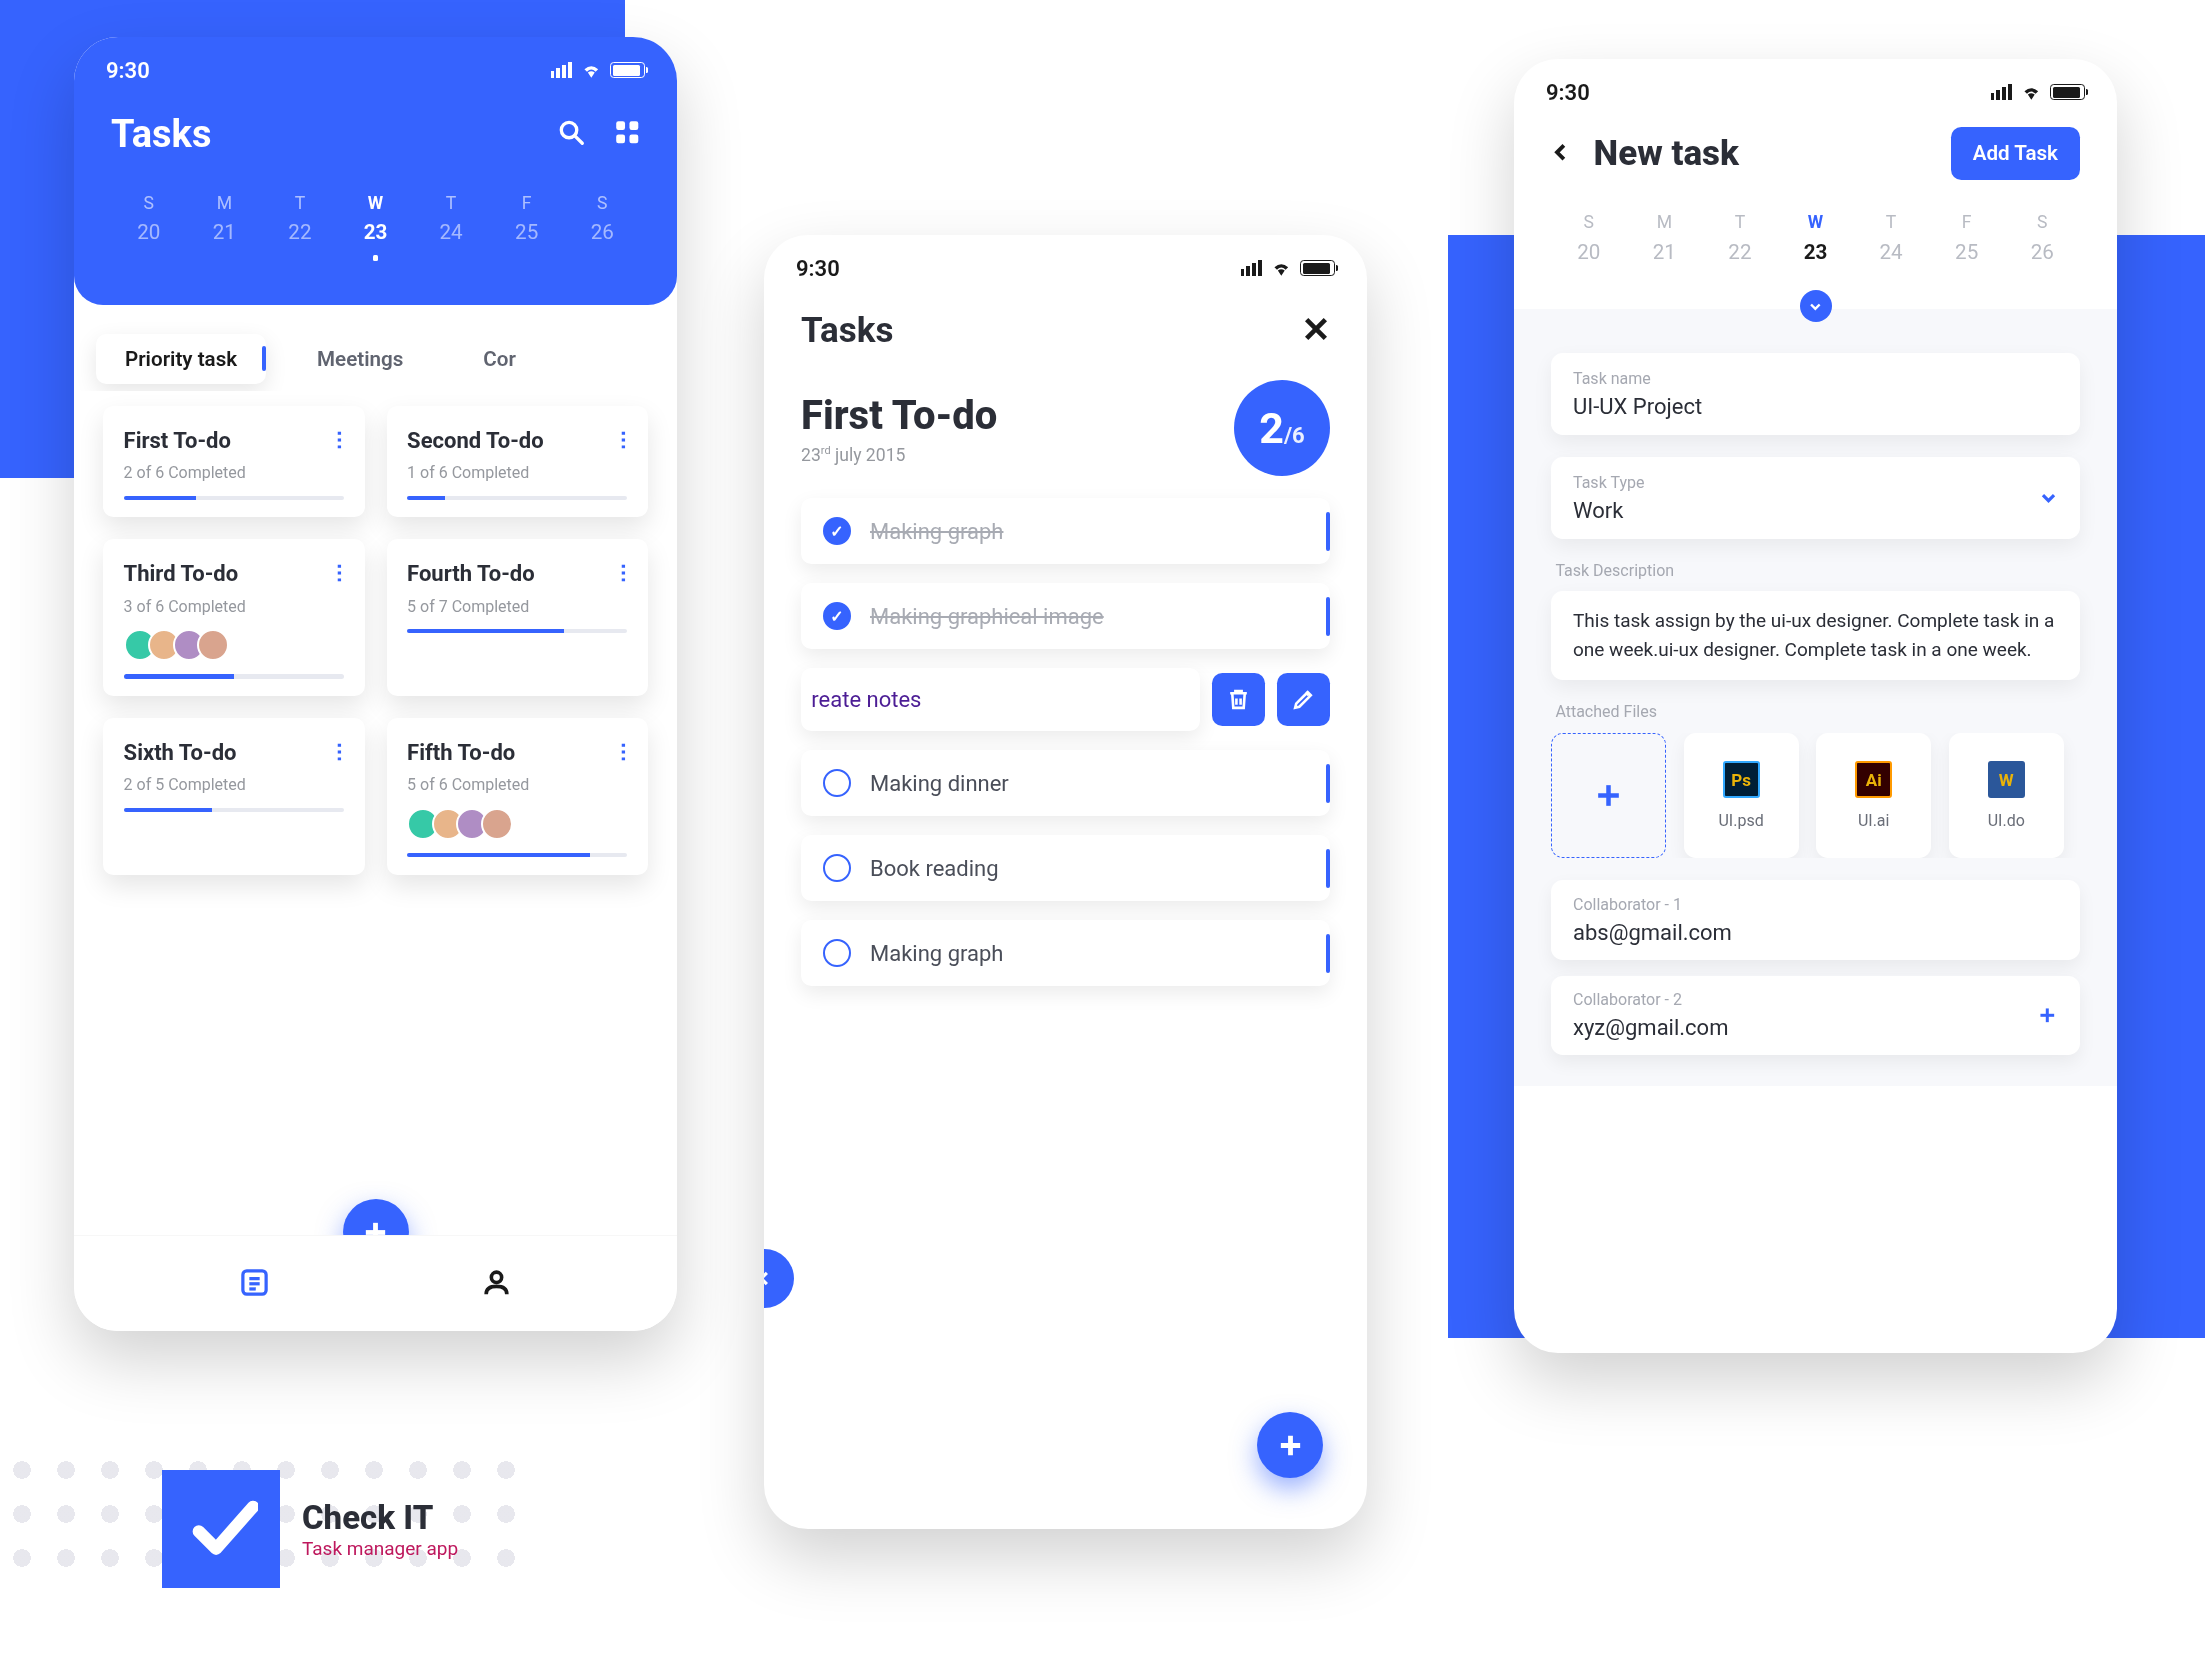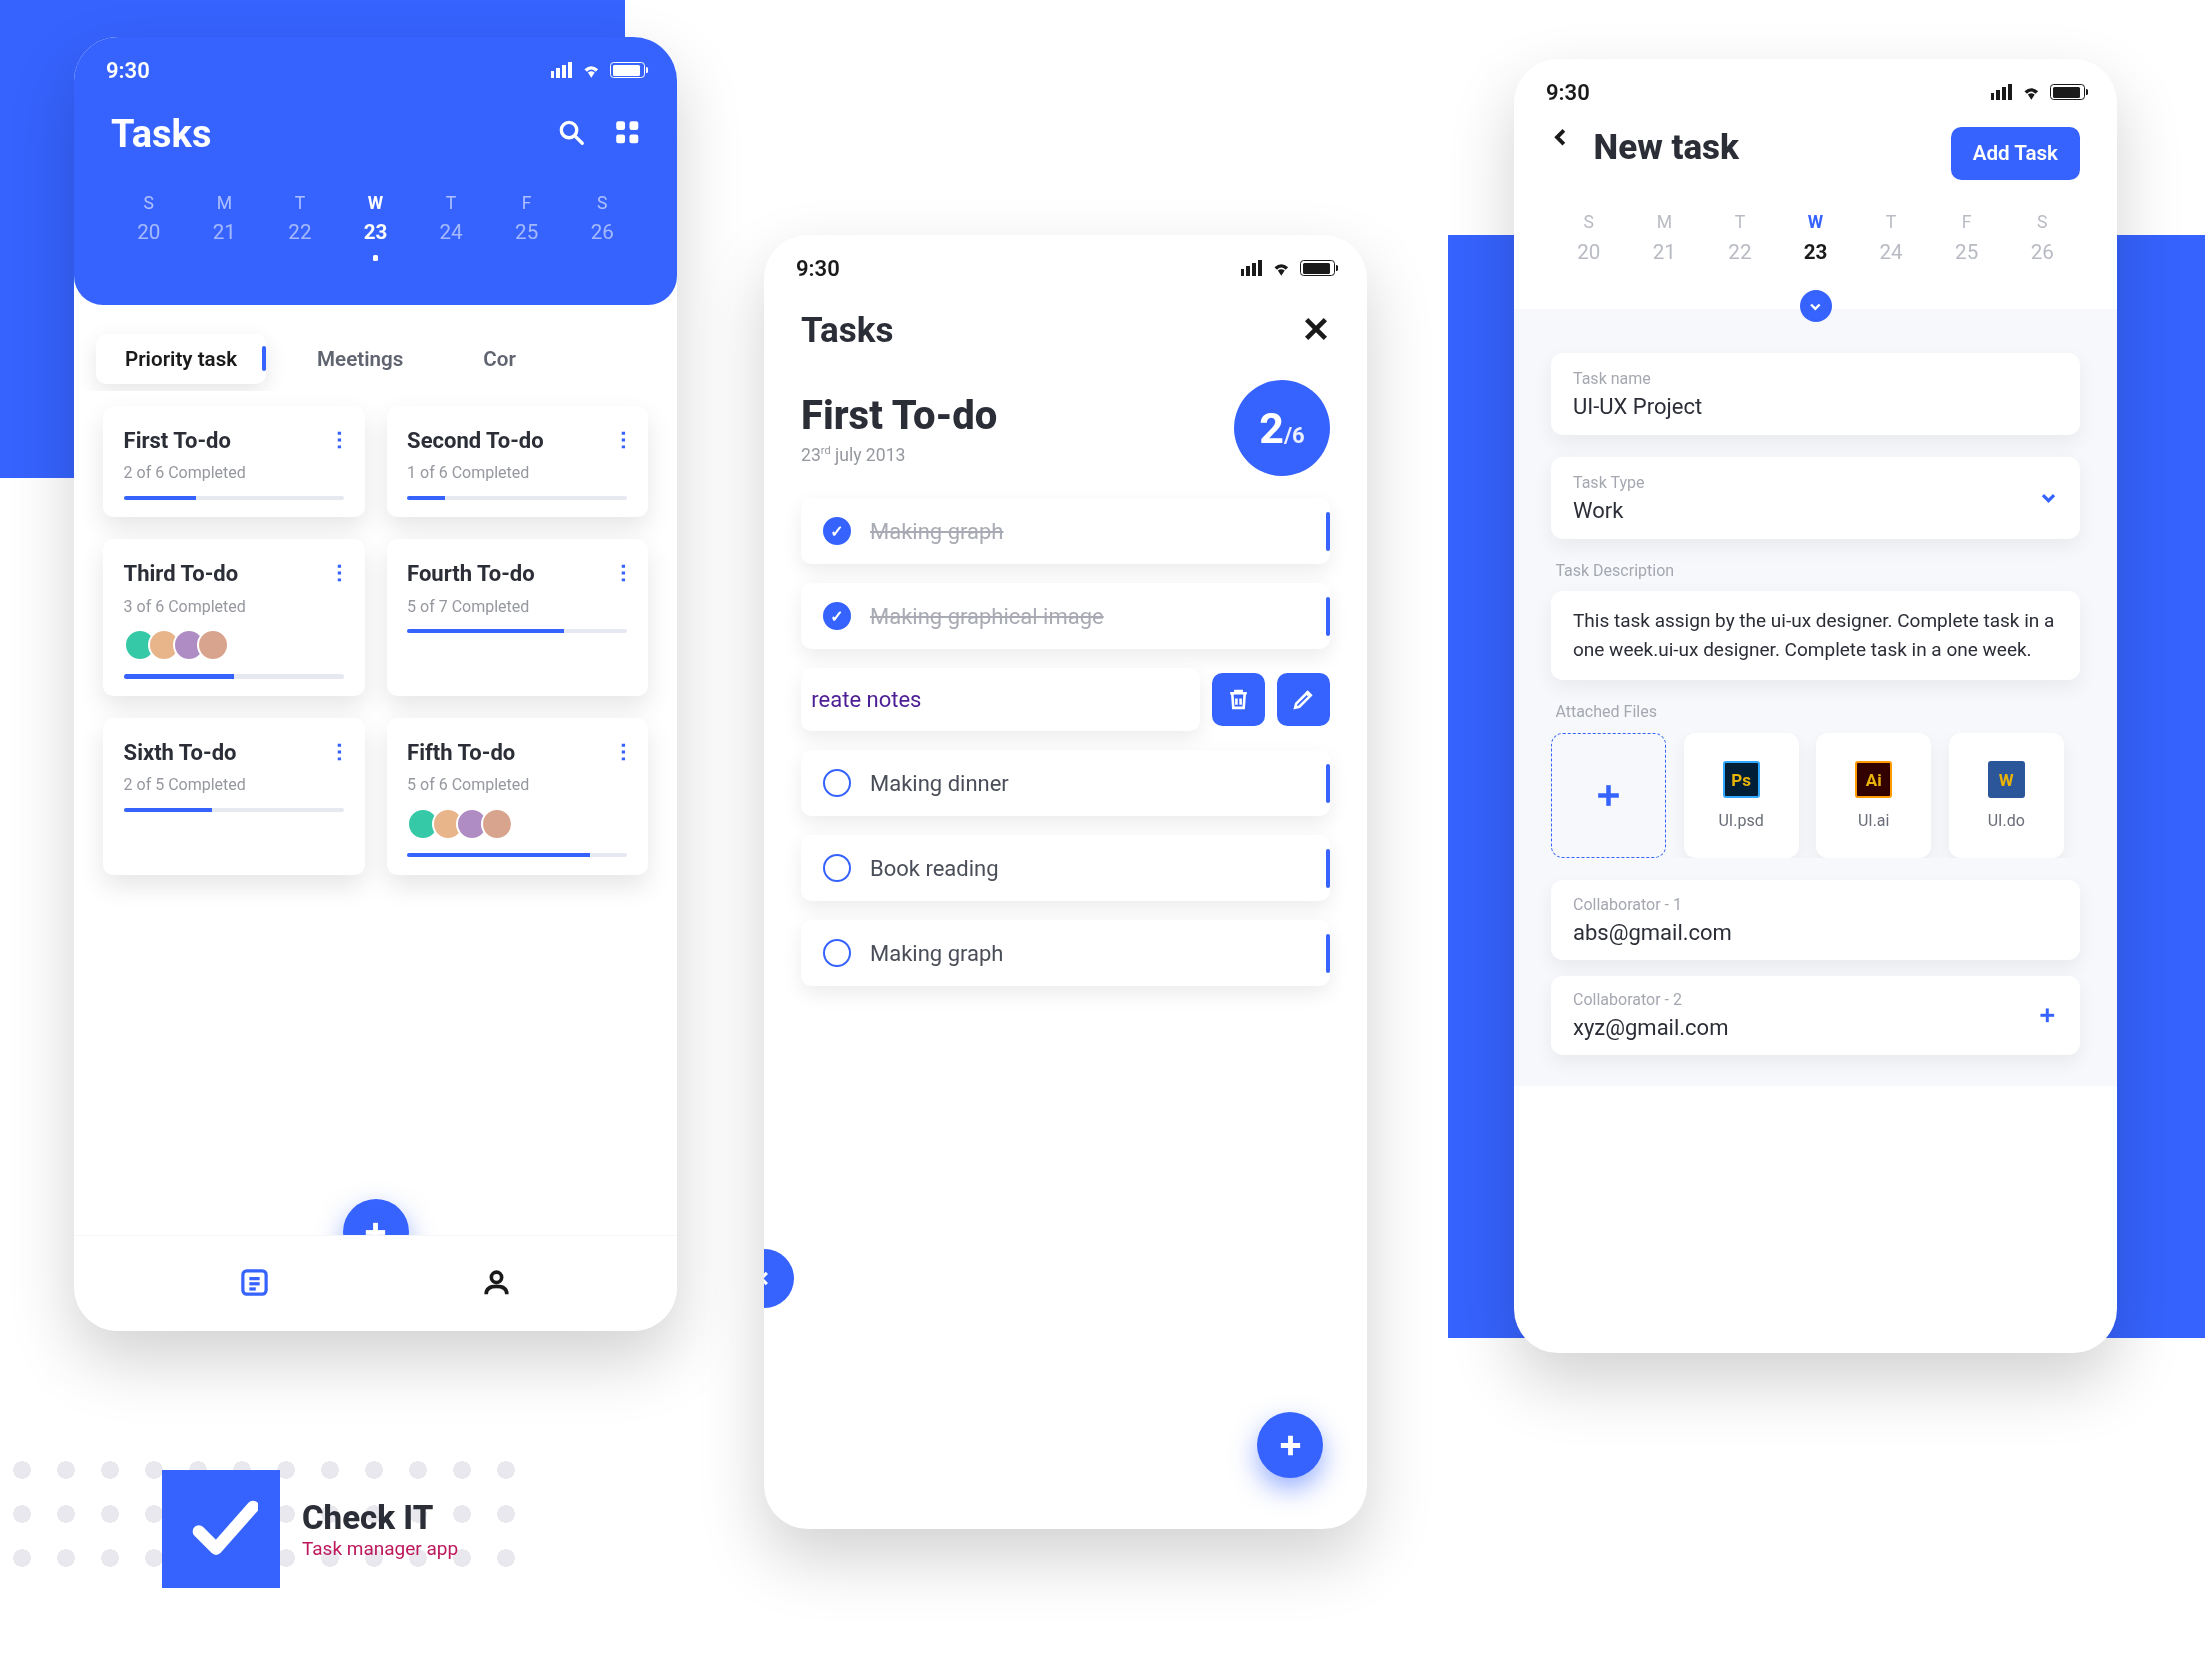--- a/index.html
+++ b/index.html
@@ -88,21 +88,21 @@
   .swiperow .taskrow::after{display:none}
   .swiperow .tasklabel { color:#4c1d95; }
   .actbtn { width:53px; height:53px; border-radius:10.3px; background:#3663FE; display:flex; align-items:center; justify-content:center; }
   .actbtn svg { width:25px; height:25px; stroke:#fff; fill:none; stroke-width:2.5; }
   
   .fab2 { position:absolute; right:44px; bottom:51px; }
   .side-handle { position:absolute; left:-29px; top:1014px; width:59px; height:59px; background:#3663FE; border-radius:50%; display:flex; align-items:center; justify-content:center; }
   .side-handle svg{width:19px;height:19px;stroke:#fff;stroke-width:4;fill:none}
   
   
-  .hdr3 { padding: 14.7px 37px 14.7px; display:flex; gap:22px; }
+  .hdr3 { padding: 14.7px 37px 14.7px; display:flex; align-items:center; gap:22px; }
   .back-btn svg { width:20.6px; height:20.6px; stroke:#1a1a1a; stroke-width:4.5; fill:none; }
   .hdr3-title { font-size:35px; font-weight:800; color:#2b2e37; flex:1; }
   .addtask-btn { background:#3663FE; color:#fff; padding:14.7px 22px; border-radius:10.3px; font-size:20.6px; font-weight:600; }
   
   .wk2 { display:flex; justify-content:space-between; padding: 17.6px 37px 29px; text-align:center; position:relative; }
   .wk2 .wk-day { color:#b8bbc3; } .wk2 .wk-date { color:#b8bbc3; }
   .wk2 .sel .wk-day{ color:#3663FE; font-weight:700; }
   .wk2 .sel .wk-date{ color:#1a1a1a; font-weight:700; }
   .wk-toggle { position:absolute; left:50%; transform:translateX(-50%); bottom:-13.2px; width:32px; height:32px; border-radius:50%; background:#3663FE; display:flex; align-items:center; justify-content:center; }
   .wk-toggle svg{width:14.7px;height:14.7px;stroke:#fff;stroke-width:4;fill:none}
@@ -314,21 +314,21 @@
   <div class="hdr2">
     <div class="hdr2-title">Tasks</div>
     <span class="close-btn"><svg viewBox="0 0 24 24">
           <line x1="4" y1="4" x2="20" y2="20"></line>
           <line x1="20" y1="4" x2="4" y2="20"></line>
         </svg></span>
   </div>
   <div class="detail">
     <div>
       <div class="detail-title">First To-do</div>
-      <div class="detail-date"><span>23</span><sup>rd</sup><span> july 2013</span></div>
+      <div class="detail-date"><span>23</span><sup>rd</sup><span> july 2015</span></div>
     </div>
     <div class="counter">
       <span class="counter-big">2</span>
         <span class="counter-small">/6</span>
     </div>
   </div>
   <div class="tasklist" id="donelist">
       <div class="taskrow done">
         <div class="check done"></div>
         <span class="tasklabel">Making graph</span>

